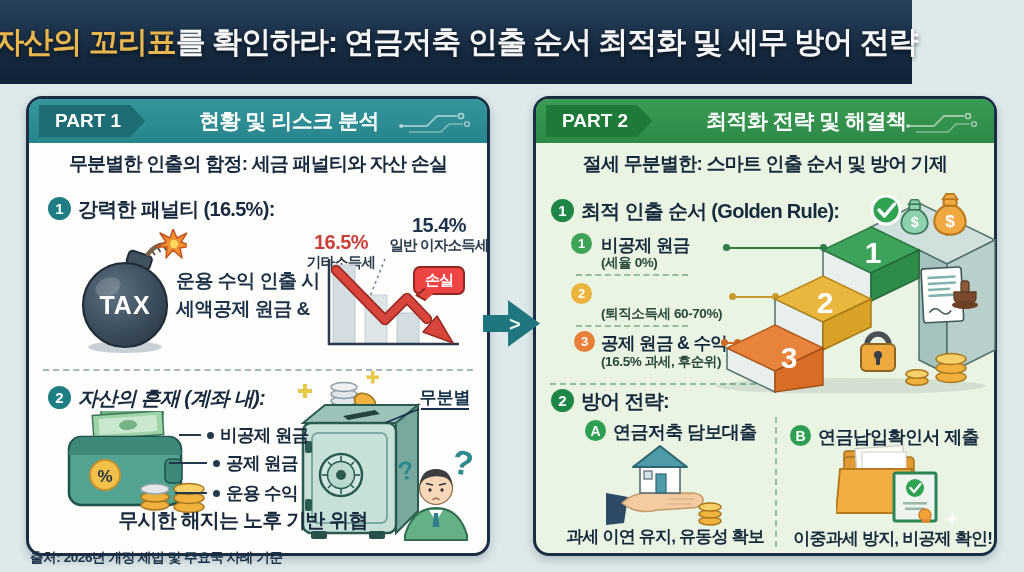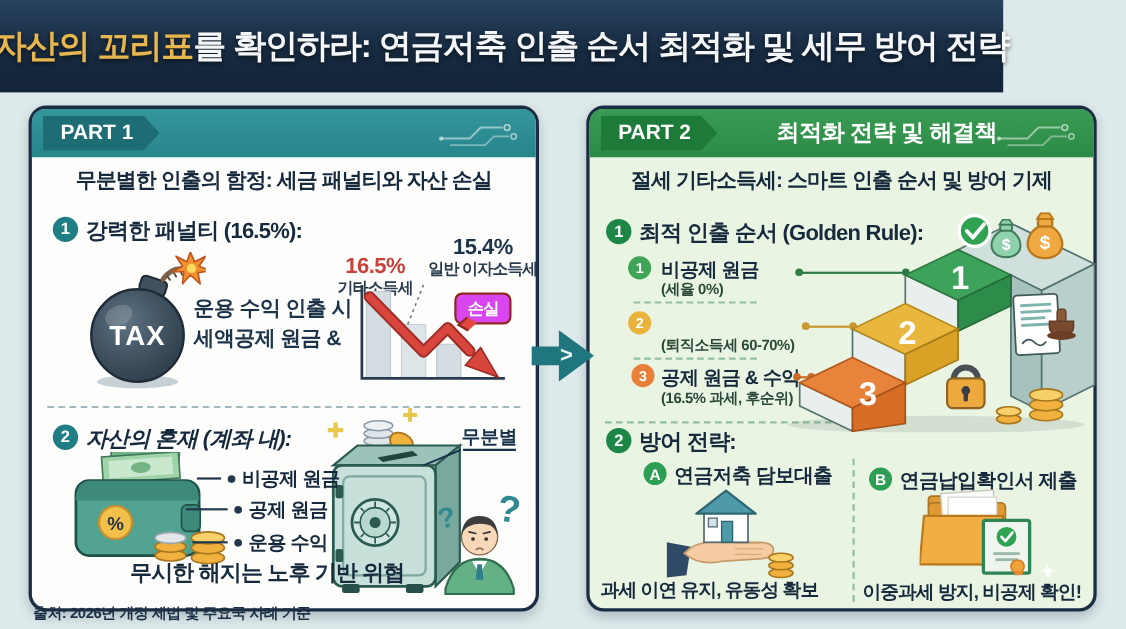--- a/index.html
+++ b/index.html
@@ -44,21 +44,21 @@
   .dash-sep{position:absolute;height:0;border-top:2px dashed #93bf9d;}
   .dash-v{position:absolute;width:0;border-left:2px dashed #93bf9d;}
   
   .desc{position:absolute;left:147px;top:168px;font-size:19px;font-weight:bold;
     color:#1d3349;line-height:1.45;letter-spacing:-0.5px;}
   .rate-block{position:absolute;text-align:center;line-height:1.15;}
   .rate-val{font-size:20px;font-weight:bold;letter-spacing:-0.5px;}
   .rate-red .rate-val{color:#c9413a;}
   .rate-navy .rate-val{color:#1d3349;}
   .rate-lbl{font-size:14.5px;font-weight:bold;color:#2a3b4d;letter-spacing:-0.8px;white-space:nowrap;}
-  .loss-bubble{position:absolute;left:384px;top:167px;width:48px;height:25px;background:#d946ef;
+  .loss-bubble{position:absolute;left:384px;top:167px;width:48px;height:25px;background:#ef4444;
     border:2.5px solid #8f2720;border-radius:7px;color:#fff;font-weight:bold;font-size:15px;
     display:flex;align-items:center;justify-content:center;letter-spacing:-1px;z-index:3;}
   .loss-bubble::after{content:"";position:absolute;left:4px;bottom:-7px;width:9px;height:9px;
     background:#e2483e;border-left:2.5px solid #8f2720;border-bottom:2.5px solid #8f2720;
     transform:rotate(30deg) skewX(-18deg);}
   .wrow{position:absolute;display:flex;align-items:center;gap:6px;z-index:2;}
   .wline{height:0;border-top:2.2px solid #24384d;}
   .wdot{width:7px;height:7px;border-radius:50%;background:#24384d;flex:none;}
   .wlabel{font-size:17.5px;font-weight:bold;color:#17293d;letter-spacing:-0.6px;white-space:nowrap;}
   .caption{position:absolute;text-align:center;font-size:20px;font-weight:bold;
@@ -66,21 +66,21 @@
   
   .item-title{position:absolute;font-size:17.5px;font-weight:bold;color:#17293d;
     letter-spacing:-0.6px;white-space:nowrap;}
   .item-sub{position:absolute;font-size:13.5px;font-weight:bold;color:#2a4738;
     letter-spacing:-0.4px;white-space:nowrap;text-align:right;}
   .cline{position:absolute;height:0;border-top:2.5px solid currentColor;z-index:1;}
   .cline::before,.cline::after{content:"";position:absolute;width:7px;height:7px;border-radius:50%;
     background:currentColor;top:-5px;}
   .cline::before{left:-3px;} .cline::after{right:-3px;}
   .cl-green{color:#2f7a45;} .cl-yellow{color:#c8992e;} .cl-orange{color:#cc6a28;}
-  .opt-caption{position:absolute;text-align:left;font-size:17px;font-weight:bold;
+  .opt-caption{position:absolute;text-align:right;font-size:17px;font-weight:bold;
     color:#17293d;letter-spacing:-0.8px;white-space:nowrap;}
   .sparkle{position:absolute;color:#ffffff;opacity:.85;font-size:20px;}
   
   .mid-arrow{position:absolute;left:483px;top:297px;width:57px;height:53px;background:#20767e;
     clip-path:polygon(0 34%,44% 34%,44% 6%,100% 50%,44% 94%,44% 66%,0 66%);z-index:5;}
   .mid-arrow span{position:absolute;left:56%;top:50%;transform:translate(-50%,-50%);
     color:#e9f3f2;font-weight:bold;font-size:20px;}
   
   .footer{position:absolute;left:30px;top:549px;font-size:13.5px;font-weight:600;
     color:#1b2f45;letter-spacing:-0.4px;}
@@ -92,20 +92,21 @@
 
 <div class="canvas">
 
   <header class="titlebar">
     <h1><span class="gold">자산의 꼬리표</span><span>를 확인하라: 연금저축 인출 순서 최적화 및 세무 방어 전략</span></h1>
   </header>
 
   <section class="panel panel-left">
     <div class="ph ph-teal">
       <span class="badge badge-teal">PART 1</span>
+      <span class="ph-title">현황 및 리스크 분석</span>
       <svg class="circuit" width="80" height="32" viewBox="0 0 80 32">
         <path d="M2,21 H28 L38,11 H58" fill="none" stroke="rgba(255,255,255,.5)" stroke-width="1.8"></path>
         <circle cx="62" cy="11" r="2.6" fill="none" stroke="rgba(255,255,255,.6)" stroke-width="1.5"></circle>
         <path d="M10,27 H42 L50,19 H64" fill="none" stroke="rgba(255,255,255,.4)" stroke-width="1.6"></path>
         <circle cx="68" cy="19" r="2.4" fill="none" stroke="rgba(255,255,255,.55)" stroke-width="1.4"></circle>
         <circle cx="2" cy="21" r="2" fill="rgba(255,255,255,.55)"></circle>
       </svg>
     </div>
     <div class="subtitle">무분별한 인출의 함정: 세금 패널티와 자산 손실</div>
 
@@ -263,21 +264,21 @@
       <span class="badge badge-green">PART 2</span>
       <span class="ph-title">최적화 전략 및 해결책</span>
       <svg class="circuit" width="80" height="32" viewBox="0 0 80 32">
         <path d="M2,21 H28 L38,11 H58" fill="none" stroke="rgba(255,255,255,.5)" stroke-width="1.8"></path>
         <circle cx="62" cy="11" r="2.6" fill="none" stroke="rgba(255,255,255,.6)" stroke-width="1.5"></circle>
         <path d="M10,27 H42 L50,19 H64" fill="none" stroke="rgba(255,255,255,.4)" stroke-width="1.6"></path>
         <circle cx="68" cy="19" r="2.4" fill="none" stroke="rgba(255,255,255,.55)" stroke-width="1.4"></circle>
         <circle cx="2" cy="21" r="2" fill="rgba(255,255,255,.55)"></circle>
       </svg>
     </div>
-    <div class="subtitle">절세 기타소득세: 스마트 인출 순서 및 방어 기제</div>
+    <div class="subtitle">절세 무분별한: 스마트 인출 순서 및 방어 기제</div>
 
     <span class="cnum green" style="left:15px;top:100px;">1</span>
     <span class="sec-title" style="left:45px;top:99px;">최적 인출 순서 (Golden Rule):</span>
 
     <span class="cnum sm g2" style="left:35px;top:134px;">1</span>
     <span class="item-title" style="left:65px;top:134px;">비공제 원금</span>
     <span class="item-sub" style="left:65px;top:155px;">(세율 0%)</span>
     <div class="dash-sep" style="left:40px;top:175px;width:112px;"></div>
 
     <span class="cnum sm y2" style="left:35px;top:184px;">2</span>

